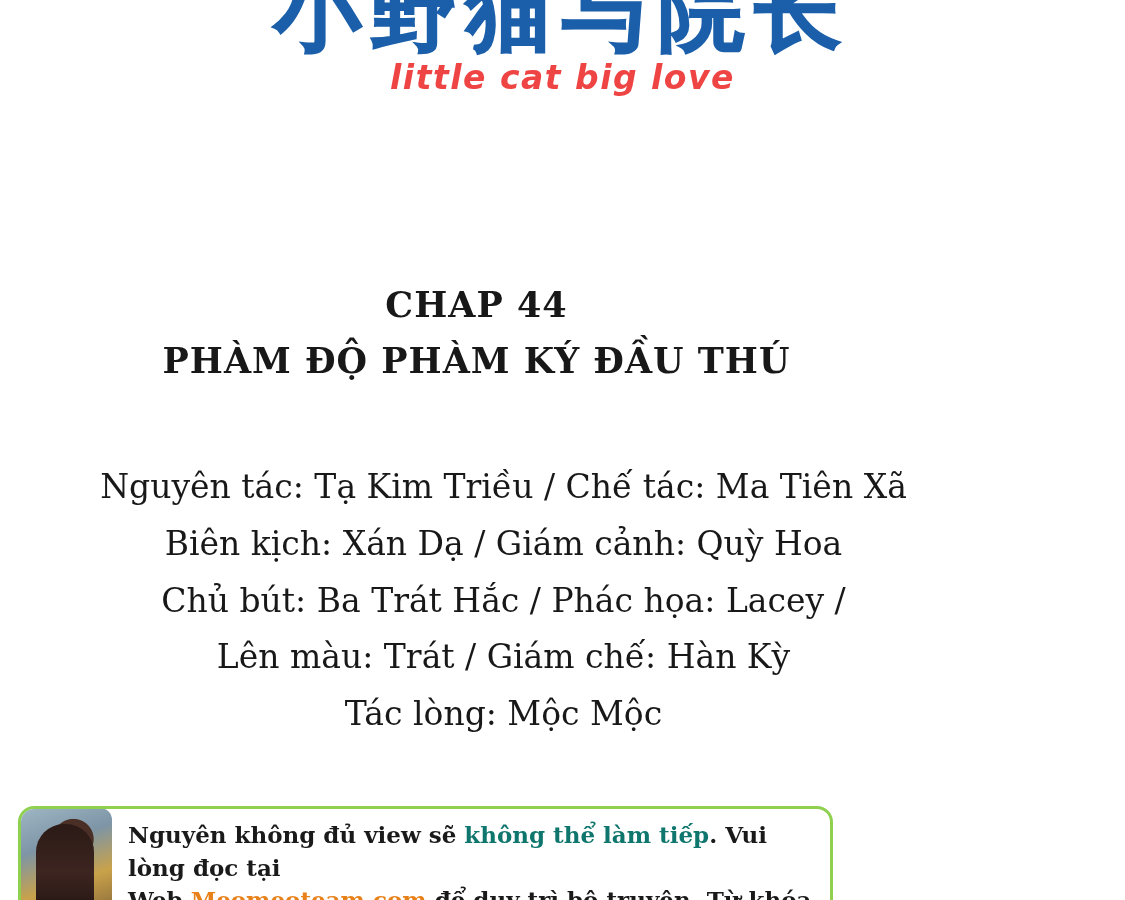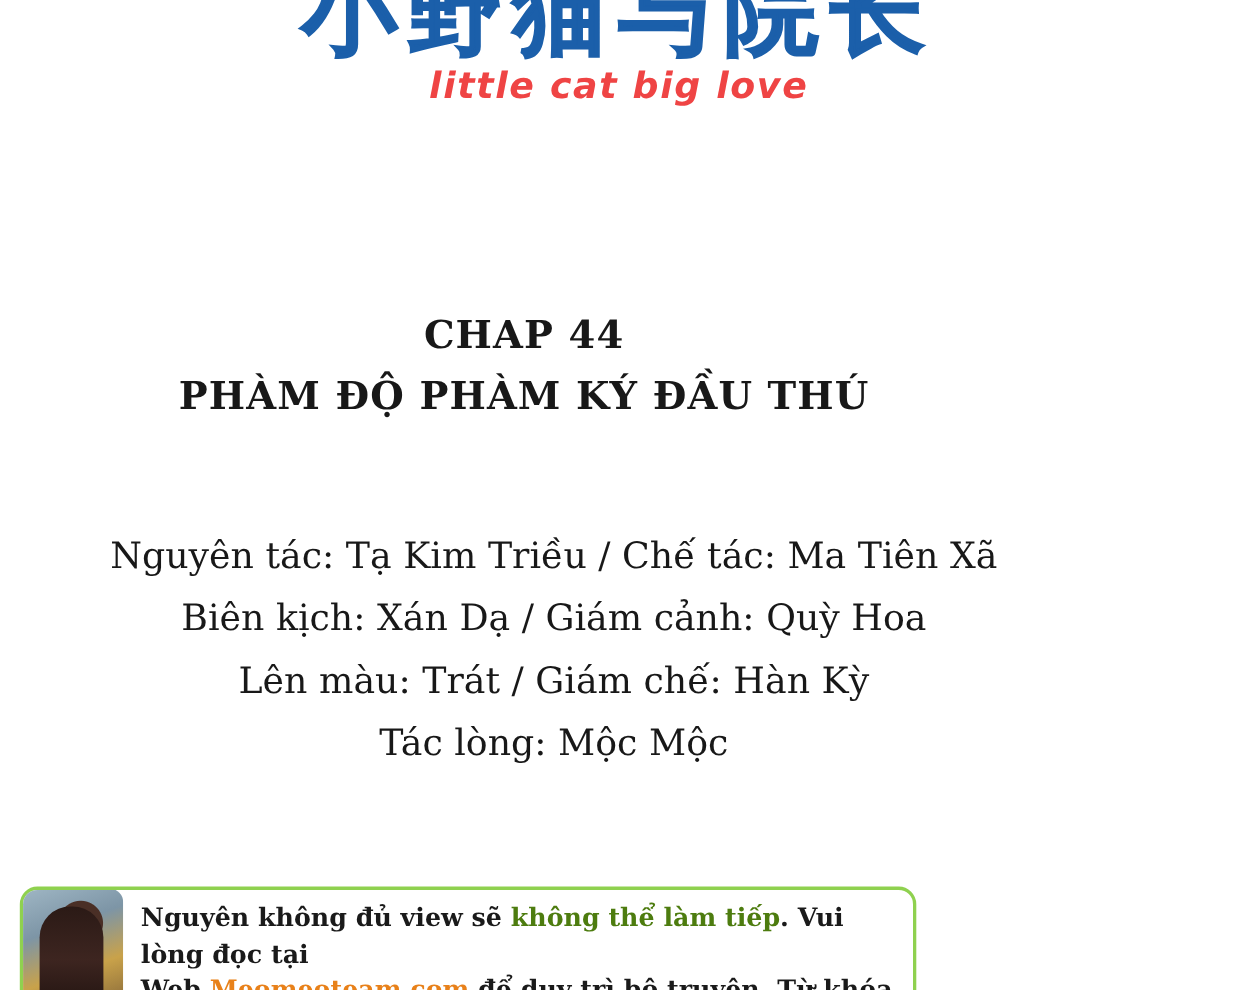--- a/index.html
+++ b/index.html
@@ -64,21 +64,21 @@
     font-size: 35px;
     font-weight: bold;
     letter-spacing: 1px;
     line-height: 1.5;
     margin-top: 8px;
   }
 
   
   .credits {
     position: absolute;
-    top: 477px;
+    top: 459px;
     left: 0;
     width: 1007px;
     text-align: center;
     color: #181818;
   }
   .credit-line {
     font-family: "DejaVu Serif", serif;
     font-size: 33px;
     line-height: 1.72;
     white-space: nowrap;
@@ -122,39 +122,40 @@
   }
   .notice-text {
     flex: 1;
     padding: 10px 10px 0 16px;
     font-family: "DejaVu Serif", serif;
     font-size: 23px;
     font-weight: bold;
     line-height: 1.42;
     color: #1a1a1a;
   }
-  .hl-red { color: #4d7c0f; }
+  .hl-red { color: #0f766e; }
   .hl-orange { color: #e8811a; }
 </style>
 </head>
 <body>
 
 <div class="logo-block">
   <div class="logo-cn">小野猫与院长</div>
   <div class="logo-en">little cat big love</div>
 </div>
 
 <div class="chapter-block">
   <div class="chapter-num">CHAP 44</div>
   <div class="chapter-title">PHÀM ĐỘ PHÀM KÝ ĐẦU THÚ</div>
 </div>
 
 <div class="credits">
   <div class="credit-line">Nguyên tác: Tạ Kim Triều / Chế tác: Ma Tiên Xã</div>
   <div class="credit-line">Biên kịch: Xán Dạ / Giám cảnh: Quỳ Hoa</div>
+  <div class="credit-line">Chủ bút: Ba Trát Hắc / Phác họa: Lacey /</div>
   <div class="credit-line">Lên màu: Trát / Giám chế: Hàn Kỳ</div>
   <div class="credit-line">Tác lòng: Mộc Mộc</div>
 </div>
 
 <div class="notice">
   <div class="notice-avatar"></div>
   <div class="notice-text">
     <div>
       <span>Nguyên không đủ view sẽ </span><span class="hl-red">không thể làm tiếp</span><span>. Vui lòng đọc tại</span>
     </div>

